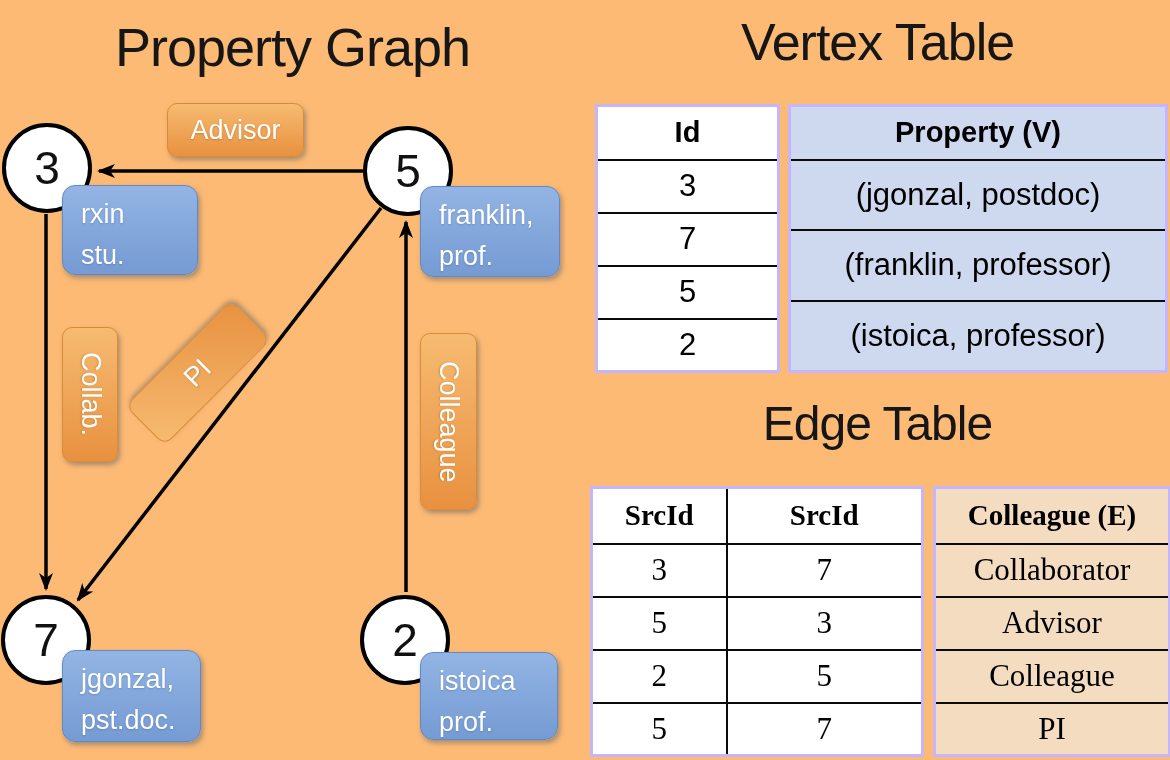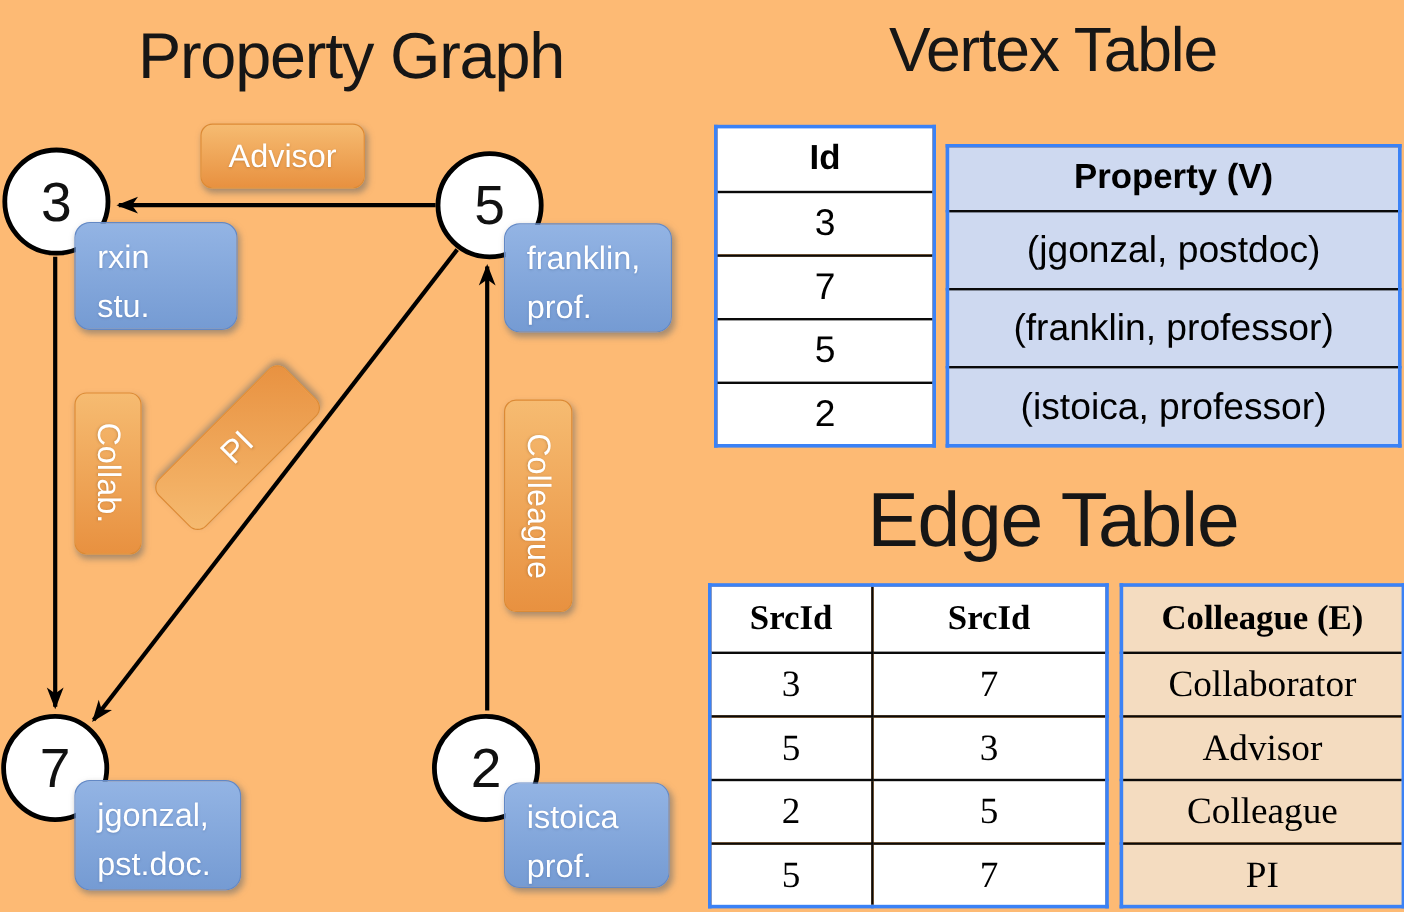--- a/index.html
+++ b/index.html
@@ -7,21 +7,21 @@
   .stage {
     position:relative; width:1170px; height:760px; overflow:hidden;
     background:#fdba74; font-family:"Liberation Sans", sans-serif; color:#000;
   }
   .title {
     position:absolute; text-align:center; font-weight:normal;
     letter-spacing:-1px; color:#161616;
   }
   #graph-title   { left:0;   top:16px;  width:585px; font-size:54px; }
   #vertex-title  { left:585px; top:12px; width:585px; font-size:52px; }
-  #edge-title    { left:585px; top:396px; width:585px; font-size:64px; }
+  #edge-title    { left:585px; top:396px; width:585px; font-size:48px; }
 
   
   svg.edges { position:absolute; left:0; top:0; z-index:1; }
   .vcircle {
     position:absolute; width:90px; height:90px; border:4px solid #000;
     border-radius:50%; background:#fff; z-index:2;
     display:flex; align-items:center; justify-content:center;
     font-size:46px; color:#111;
   }
   #circle-3 { left:2px;   top:123px; }
@@ -57,30 +57,30 @@
   }
   #label-rxin     { left:62px;  top:185px; width:136px; height:90px; }
   #label-franklin { left:420px; top:186px; width:140px; height:91px; }
   #label-jgonzal  { left:62px;  top:650px; width:139px; height:92px; }
   #label-istoica  { left:420px; top:652px; width:138px; height:88px; }
 
   
   .tblwrap { position:absolute; display:flex; }
   #vertex-table { left:595px; top:104px; gap:8px; }
   #edge-table   { left:590px; top:486px; gap:9px;font-family:Liberation Serif, serif; }
-  table { border-collapse:collapse; border:3px solid #3b82f6; table-layout:fixed; }
+  table { border-collapse:collapse; border:3px solid #c4b5fd; table-layout:fixed; }
   th, td {
     border:2px solid #0a0a0a; text-align:center; vertical-align:middle;
     overflow:hidden; white-space:nowrap;
   }
   th { font-size:29px; font-weight:bold; height:54px; background:#fff; }
   td { font-size:31px; height:53px; background:#fff; }
   #edge-table th { height:56px; }
   .vt-left  { width:185px; }
-  .vt-right { width:380px;margin-top:16px; }
+  .vt-right { width:380px; }
   .vt-right th, .vt-right td { background:#ced9f0; }
   .et-left  { width:331px; }
   .et-left col.c1 { width:135px; } .et-left col.c2 { width:196px; }
   .et-right { width:238px; }
   .et-right th, .et-right td { background:#f4dcc0; }
 </style>
 </head>
 <body>
 
 <div class="stage">

